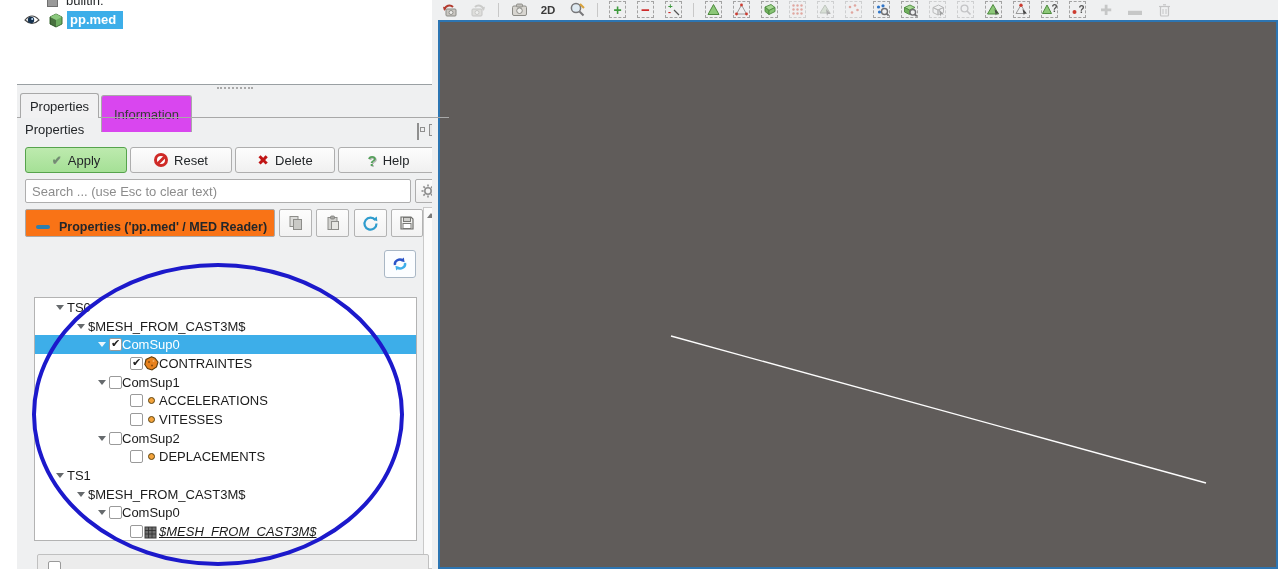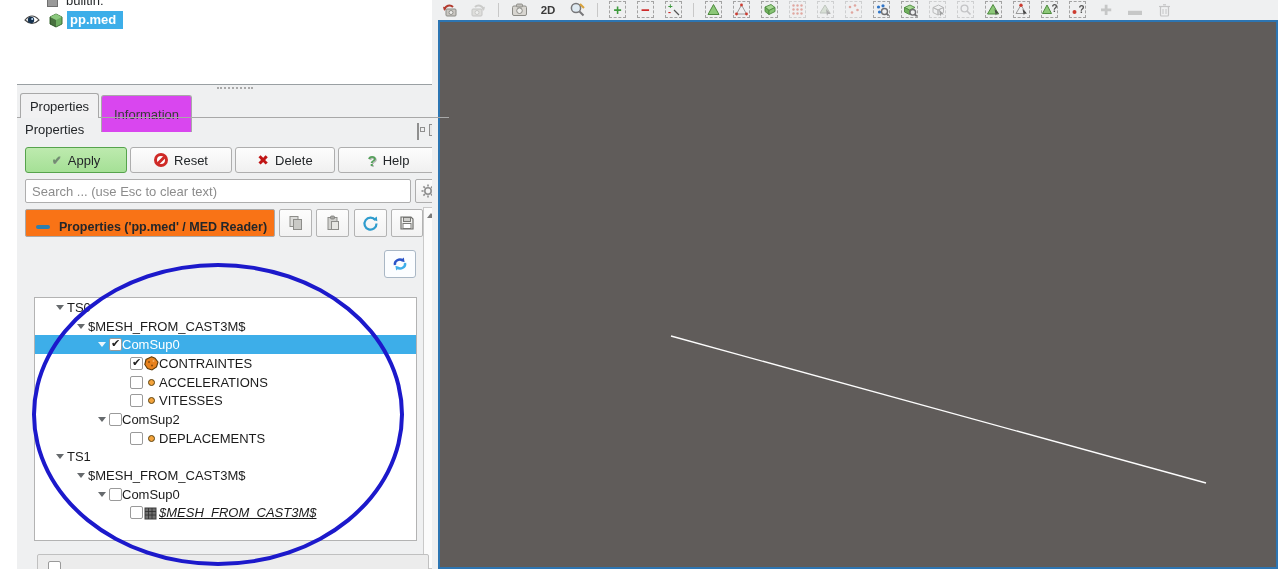--- a/index.html
+++ b/index.html
@@ -254,20 +254,27 @@
       <span class="ticon">
         <svg width="15" height="15" viewBox="0 0 15 15">
           <polygon points="7.5,0.8 11,2.2 14,6 12.5,11 8,14 3.5,12.5 0.8,8.5 2,3.5" fill="#e8821e" stroke="#5c3a08" stroke-width="1.1"></polygon>
           <circle cx="5" cy="6" r="1" fill="#8a4d0e"></circle>
             <circle cx="9.5" cy="5" r="1" fill="#f7b264"></circle>
             <circle cx="8" cy="9.5" r="1" fill="#8a4d0e"></circle>
         </svg>
       </span>
       <span class="tlabel">CONTRAINTES</span>
     </div>
+    <div class="trow" style="--d:2">
+      <span class="exp-slot">
+          <span class="exp"></span>
+        </span>
+      <span class="cb"></span>
+      <span class="tlabel">ComSup1</span>
+    </div>
     <div class="trow" style="--d:3">
       <span class="exp-slot"></span>
       <span class="cb"></span>
       <span class="ticon">
           <span class="dot-field"></span>
         </span>
       <span class="tlabel">ACCELERATIONS</span>
     </div>
     <div class="trow" style="--d:3">
       <span class="exp-slot"></span>

